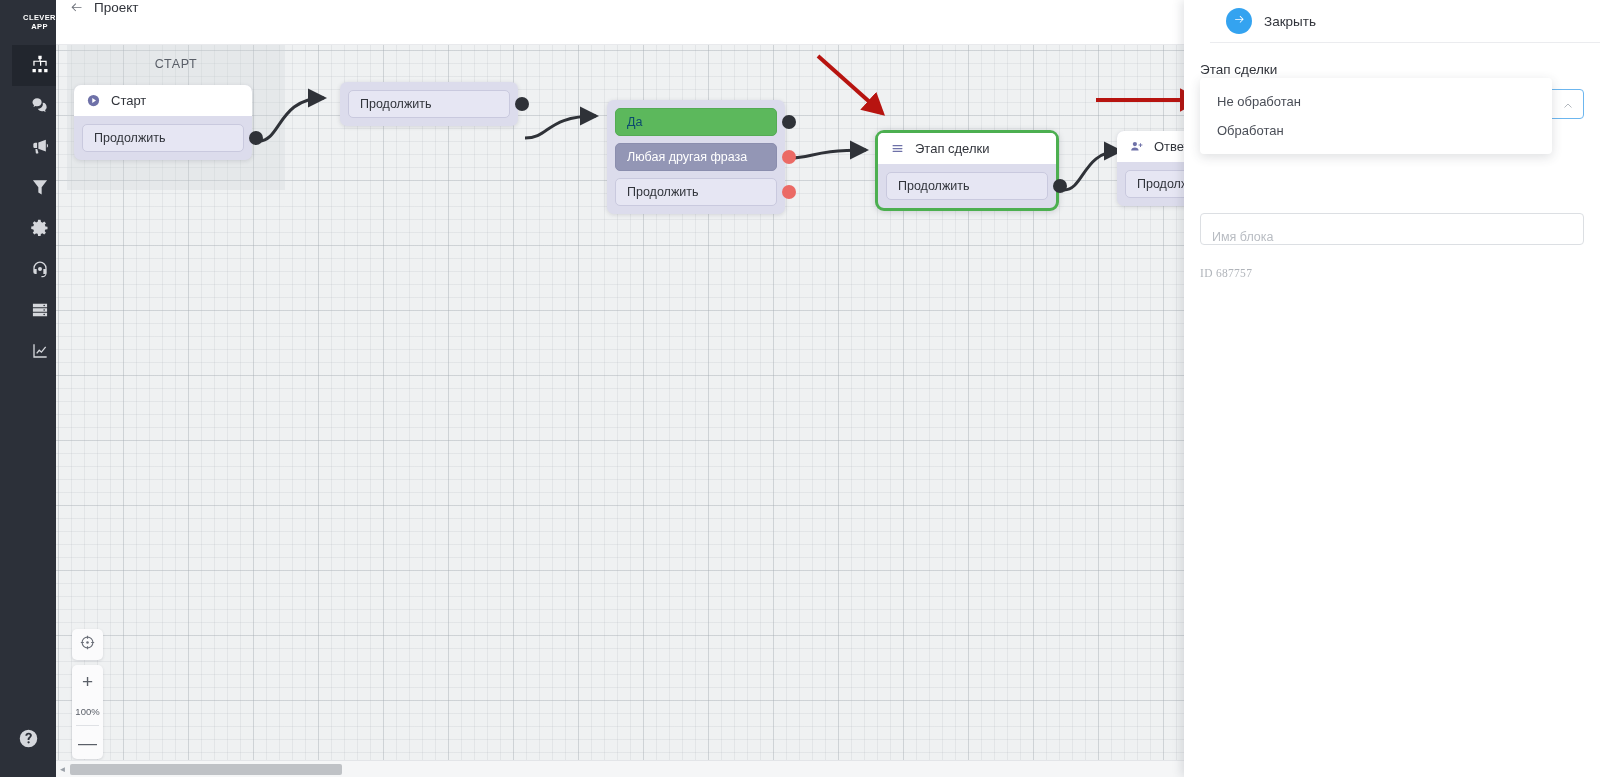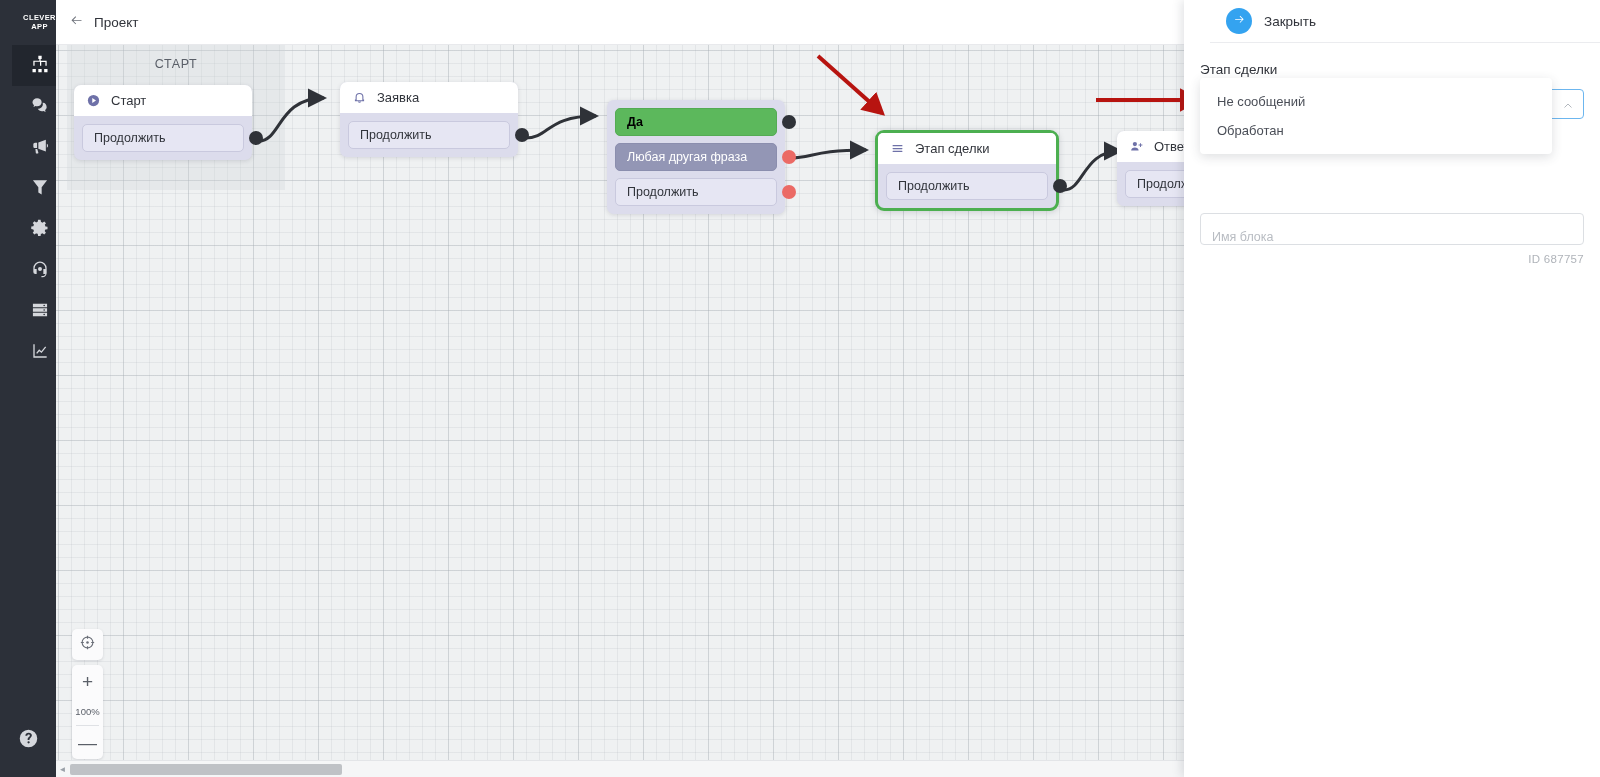--- a/index.html
+++ b/index.html
@@ -41,21 +41,21 @@
     cursor: pointer;
   }
   #help-item svg { width: 21px; height: 21px; fill: #d5d7dc; }
 
   
   #topbar {
     position: absolute; left: 56px; top: 0;
     width: 1544px; height: 45px;
     background: #ffffff;
     border-bottom: 1px solid #e8e9ec;
-    display: flex; align-items: center;
+    display: flex; align-items: flex-start;
     z-index: 6;
   }
   #back-arrow {
     margin-left: 11px; width: 18px; height: 18px;
     display: flex; align-items: center; justify-content: center;
     cursor: pointer;
   }
   #back-arrow svg { width: 15px; height: 15px; fill: #6b6f78; }
   #project-title {
     margin-left: 9px;
@@ -121,21 +121,21 @@
   .port {
     background: #e6e6f3;
     border: 1px solid #c9c9de;
     border-radius: 5px;
     height: 28px;
     display: flex; align-items: center;
     padding: 0 11px;
     font-size: 12.5px; color: #31343b;
     cursor: pointer;
   }
-  .port.green  { background: #5cb85c; border-color: #54ab54; color: #000000; font-weight: bold; }
+  .port.green  { background: #5cb85c; border-color: #54ab54; color: #0c4a6e; }
   .port.purple { background: #9396b5; border-color: #8b8eae; color: #ffffff; }
   .dot {
     position: absolute; right: -19px; top: 50%;
     transform: translateY(-50%);
     width: 14px; height: 14px; border-radius: 50%;
     background: #2f3238;
     cursor: pointer;
   }
   .dot.red { background: #eb6a65; }
   .node.selected {
@@ -252,22 +252,22 @@
     z-index: 3;
   }
   .ddopt {
     padding: 7px 17px;
     font-size: 13px; color: #4a4e57;
     cursor: pointer;
   }
   #name-field-wrap { margin-top: 93px; }
   #name-input { height: 32px; }
   #block-id {
-    margin-top: 8px; text-align: right;
-    font-size: 11.5px; color: #b0b4ba; letter-spacing: .3px;
+    margin-top: 22px; text-align: left;
+    font-size: 11.5px; color: #b0b4ba; letter-spacing: .3px; font-family: Liberation Serif, serif;
   }
 </style>
 </head>
 <body>
 
 <div id="app">
 
   <div id="sidebar">
     <div id="logo">
       <span>CLEVER</span>
@@ -387,29 +387,20 @@
       </div>
       <div class="node-body">
         <div class="port-row">
           <div class="port">Продолжить</div>
           <div class="dot"></div>
         </div>
       </div>
     </div>
 
     <div class="node" id="node-request" style="left:284px; top:37px; width:178px;">
-      <div class="node-head">
-        <span class="nicon">
-          <svg viewBox="0 0 24 24" fill="none" stroke="#6e71a8" stroke-width="1.7">
-              <path d="M6.6 16.2V11a5.4 5.4 0 0 1 10.8 0v5.2h1.1v1H5.5v-1z"></path>
-              <path d="M10.3 18.4a1.8 1.8 0 0 0 3.4 0"></path>
-            </svg>
-        </span>
-        <span>Заявка</span>
-      </div>
       <div class="node-body">
         <div class="port-row">
           <div class="port">Продолжить</div>
           <div class="dot"></div>
         </div>
       </div>
     </div>
 
     <div class="node" id="node-message-chain" style="left:551px; top:55px; width:178px;">
       <div class="node-body">
@@ -510,21 +501,21 @@
       </div>
 
       <div id="name-field-wrap">
         <input id="name-input" class="pinput" type="text" placeholder="Имя блока" style="">
       </div>
 
       <div id="block-id">ID 687757</div>
     </div>
 
     <div id="dropdown">
-      <div class="ddopt">Не сообщений</div>
+      <div class="ddopt">Не обработан</div>
       <div class="ddopt">Обработан</div>
     </div>
   </div>
 
   <svg id="annotations">
     <defs>
       <marker id="rah" markerWidth="6" markerHeight="6" refX="4.6" refY="3" orient="auto">
         <path d="M0,0 L5.6,3 L0,6 Z" fill="#b71410"></path>
       </marker>
     </defs>

